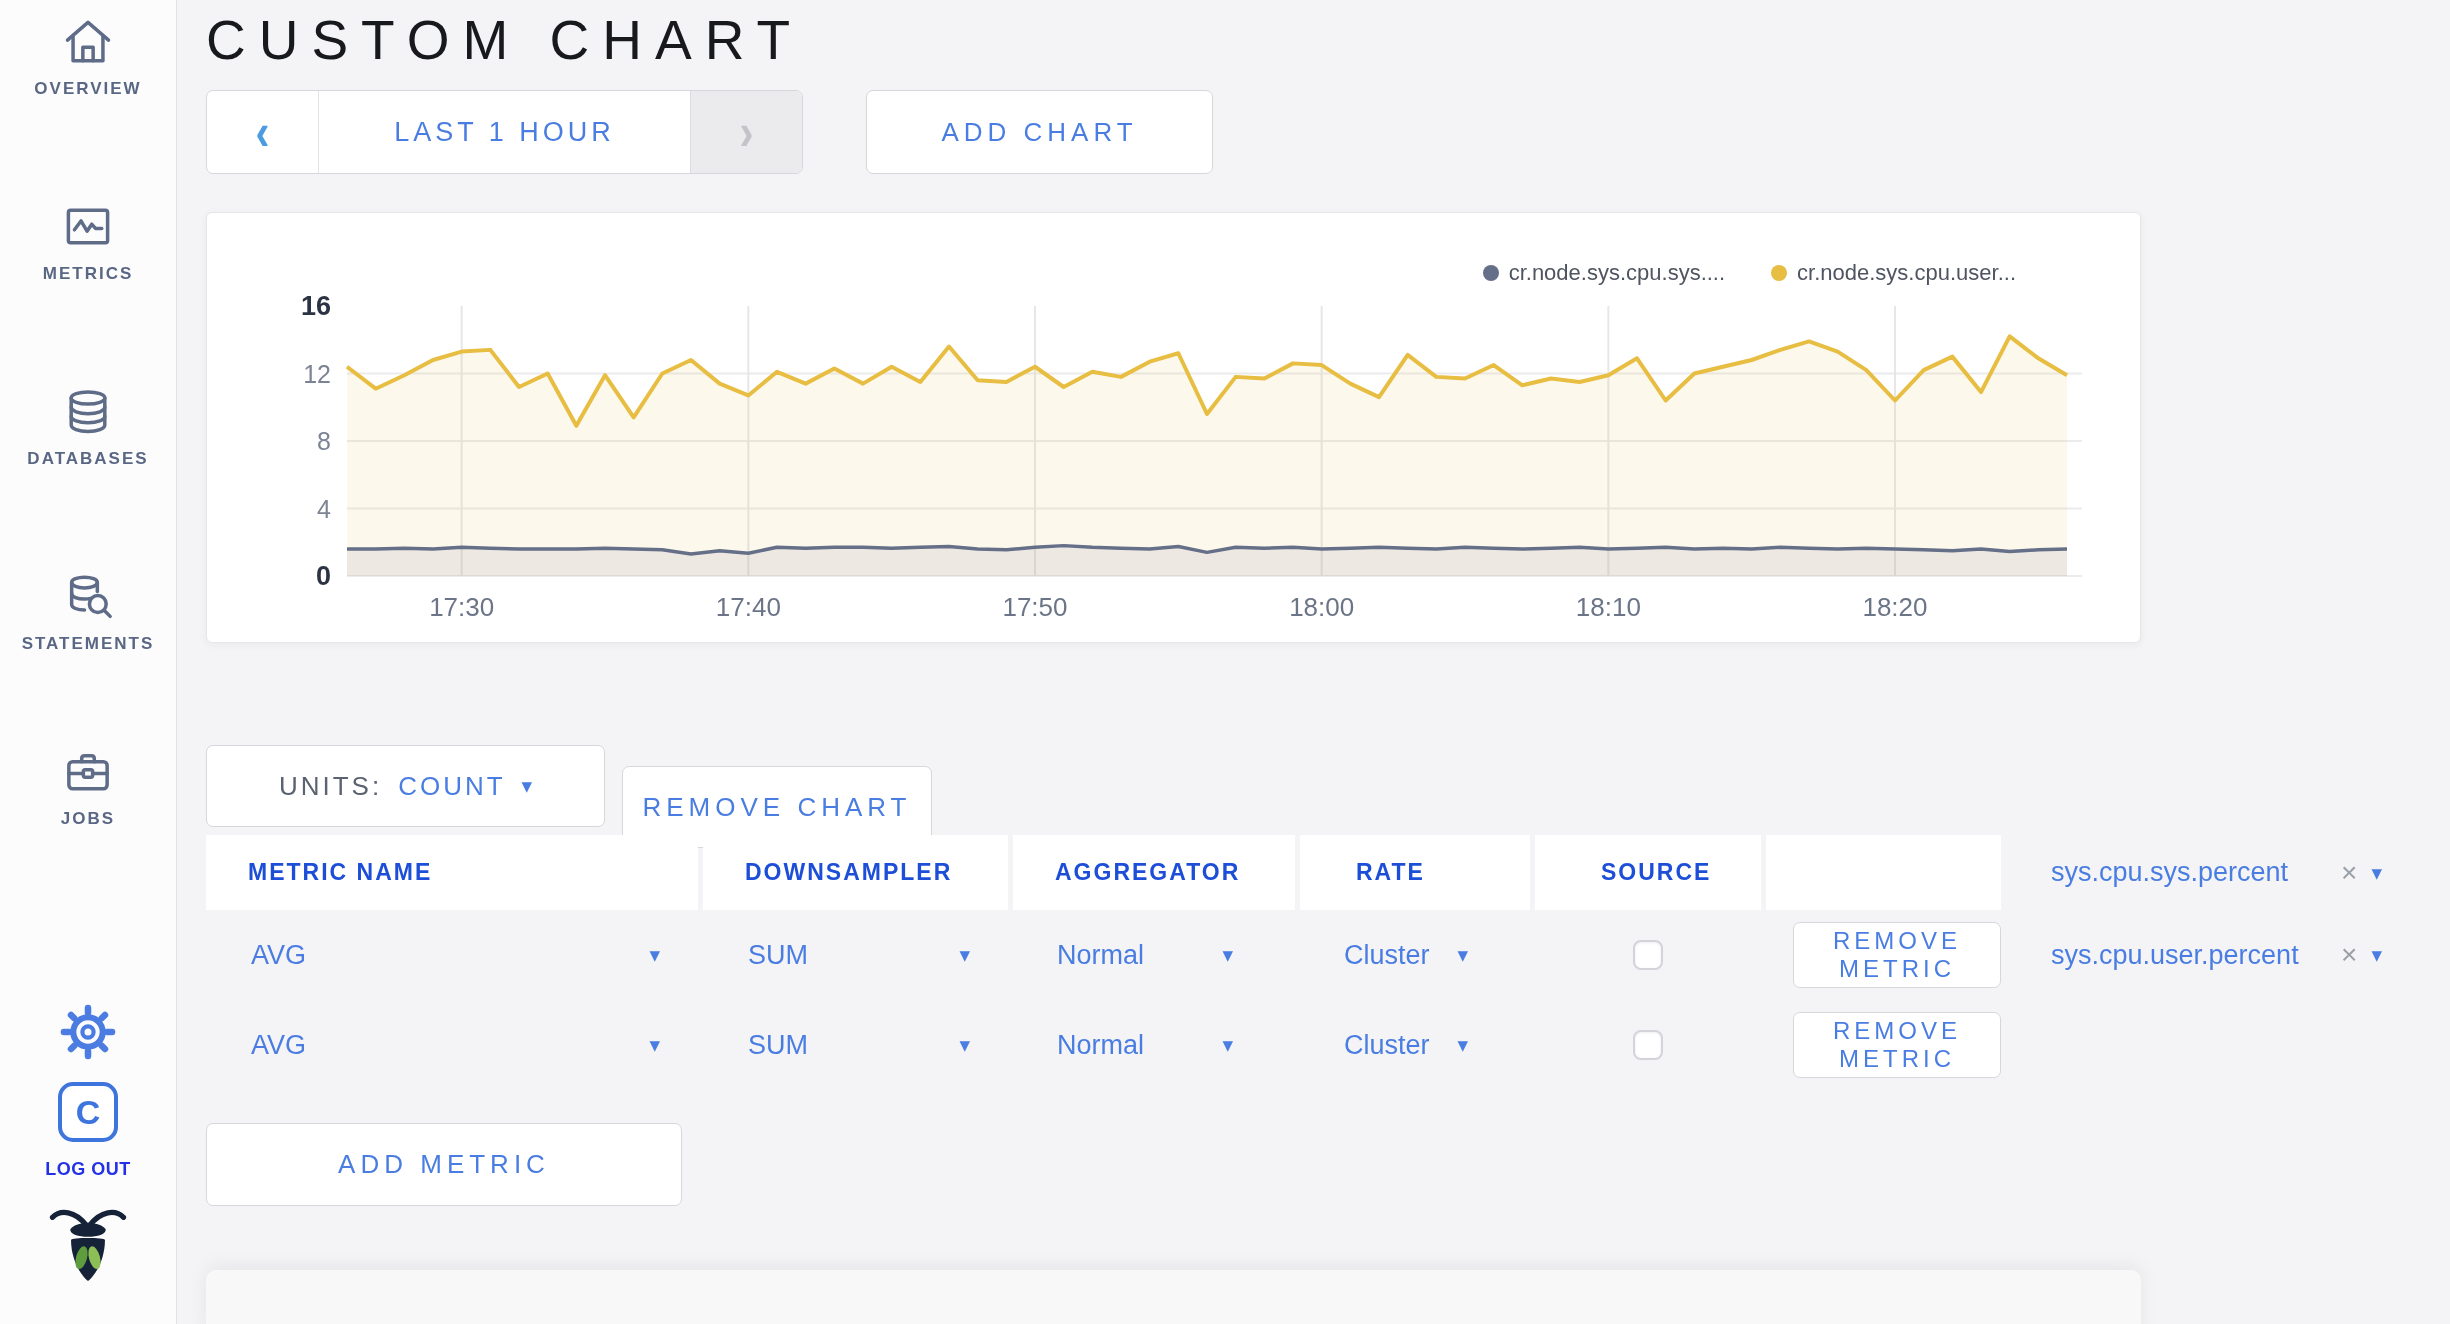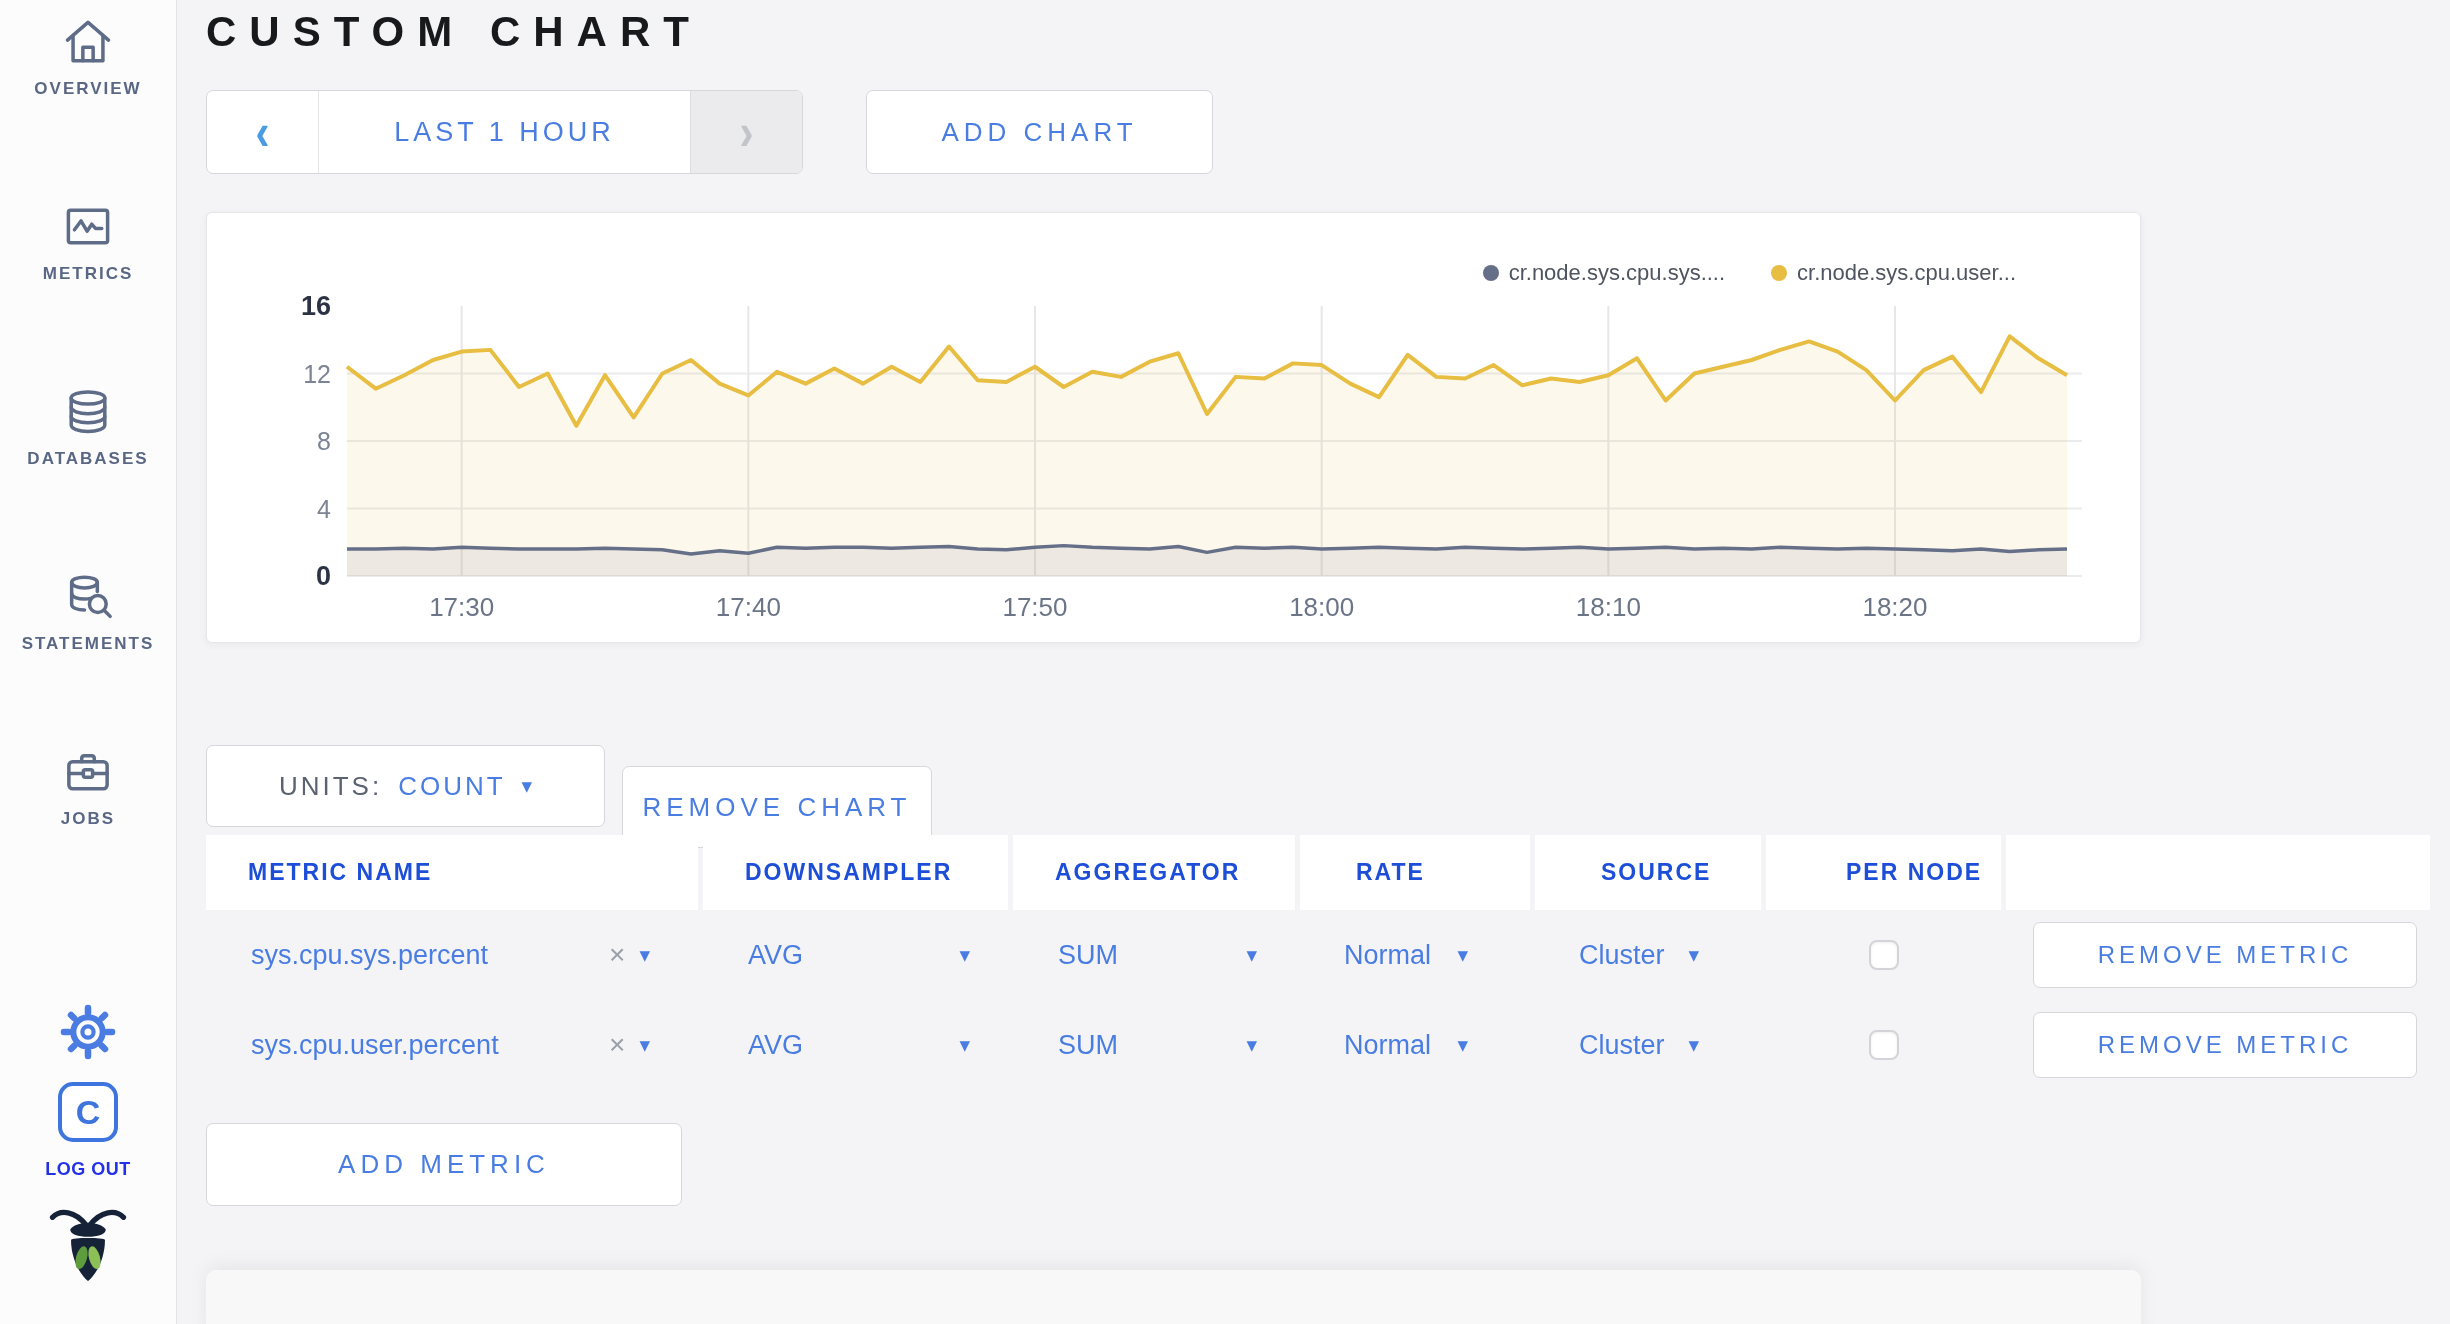--- a/index.html
+++ b/index.html
@@ -25,21 +25,21 @@
   .c-logo{
     width:60px; height:60px; border:4px solid #3d74dd; border-radius:15px;
     display:flex; align-items:center; justify-content:center;
     color:#3d74dd; font-size:34px; font-weight:bold; background:#fff;
   }
   .logout-lbl{ font-size:18px; font-weight:bold; color:#2230e8; letter-spacing:0.5px; }
   
   .main{ position:absolute; left:153px; top:0; width:2297px; height:1324px; }
   .page-title{
     position:absolute; left:53px; top:8px;
-    font-size:42px; font-weight:700; letter-spacing:13px; color:#17191c;
+    font-size:55px; font-weight:400; letter-spacing:13px; color:#17191c;
   }
   
   .time-group{
     position:absolute; left:53px; top:90px; height:84px; width:597px;
     background:#fff; border:1px solid #d6d7db; border-radius:7px;
     display:flex; overflow:hidden;
   }
   .tg-seg{ display:flex; align-items:center; justify-content:center; cursor:pointer; }
   .tg-prev{ width:112px; border-right:1px solid #e3e4e8; }
   .tg-label{ flex:1; font-size:27px; font-weight:500; letter-spacing:4px; color:#4a7de2; }
@@ -265,21 +265,20 @@
   </div>
   <button class="btn remove-chart-btn">REMOVE CHART</button>
 
   <div class="metrics-grid">
 
     <div class="th">METRIC NAME</div>
     <div class="th">DOWNSAMPLER</div>
     <div class="th">AGGREGATOR</div>
     <div class="th th-rate">RATE</div>
     <div class="th th-source">SOURCE</div>
-    <div class="th th-pernode">PER NODE</div>
     <div class="th"></div>
 
     <div class="td cell-name">
       <span>sys.cpu.sys.percent</span>
       <span class="clear-group">
         <span class="x-icon">×</span>
         <span class="caret">▾</span>
       </span>
     </div>
     <div class="td dd">

